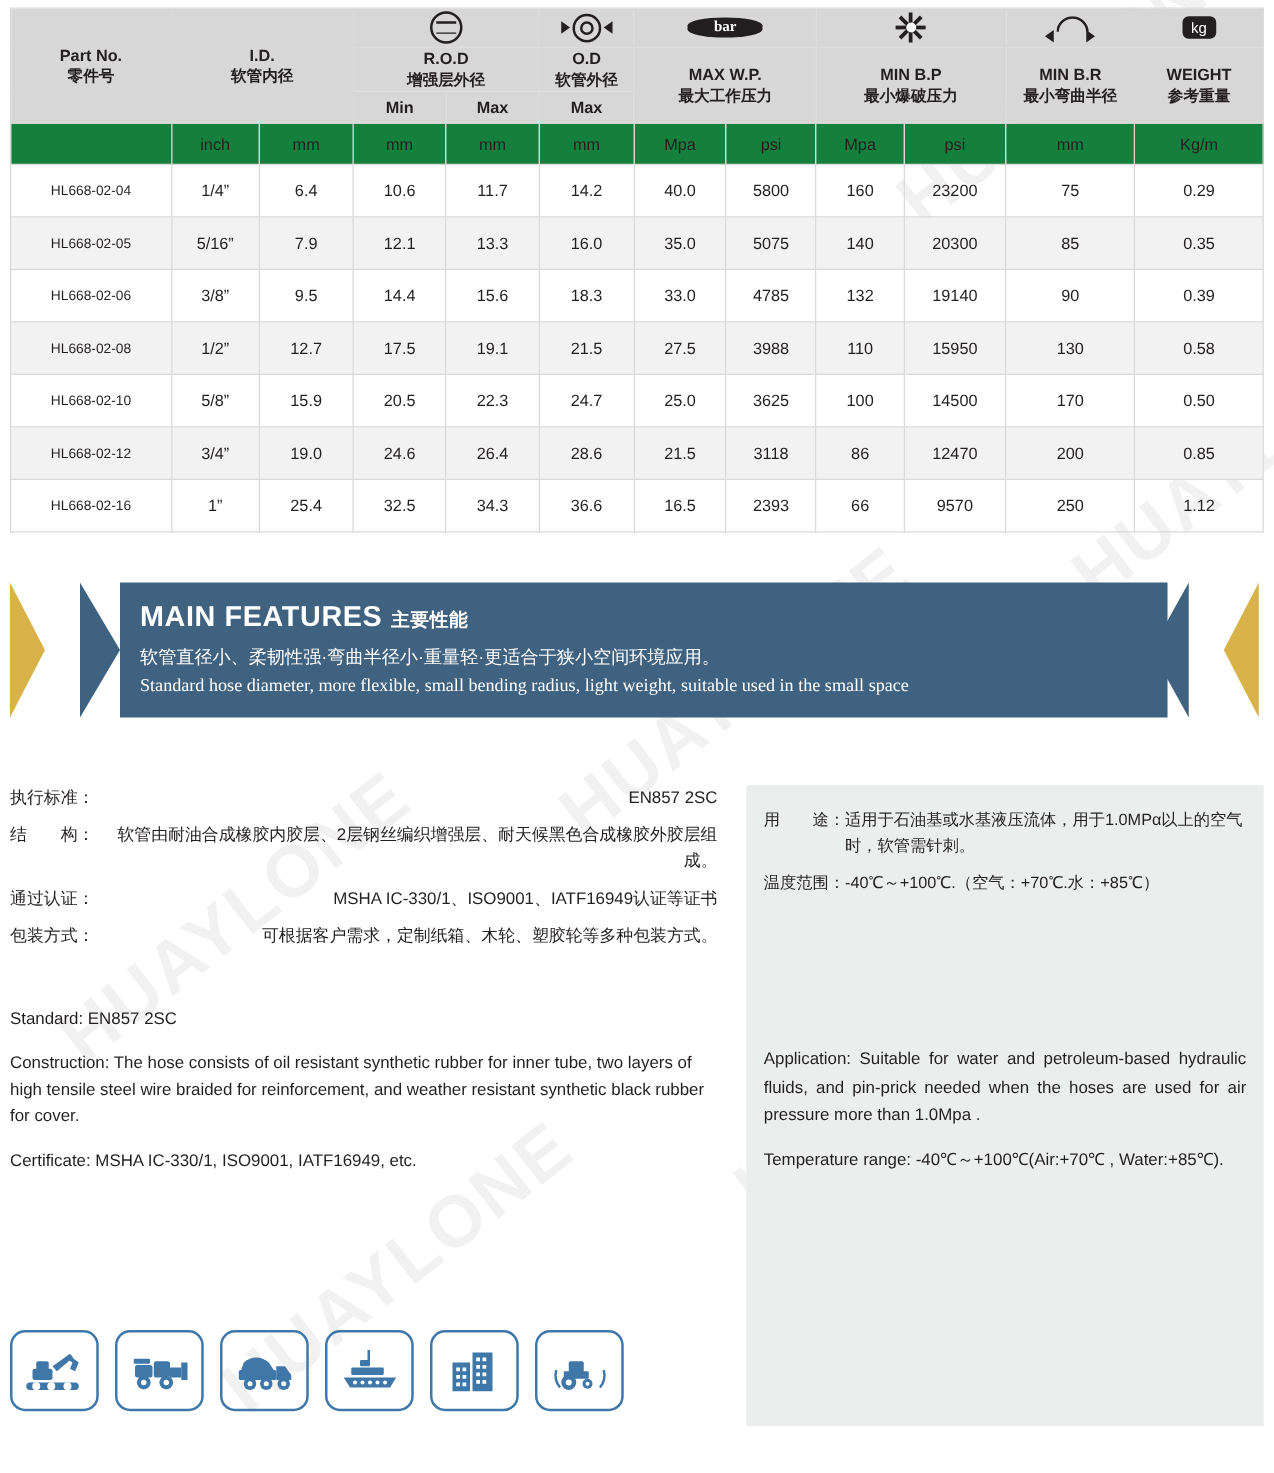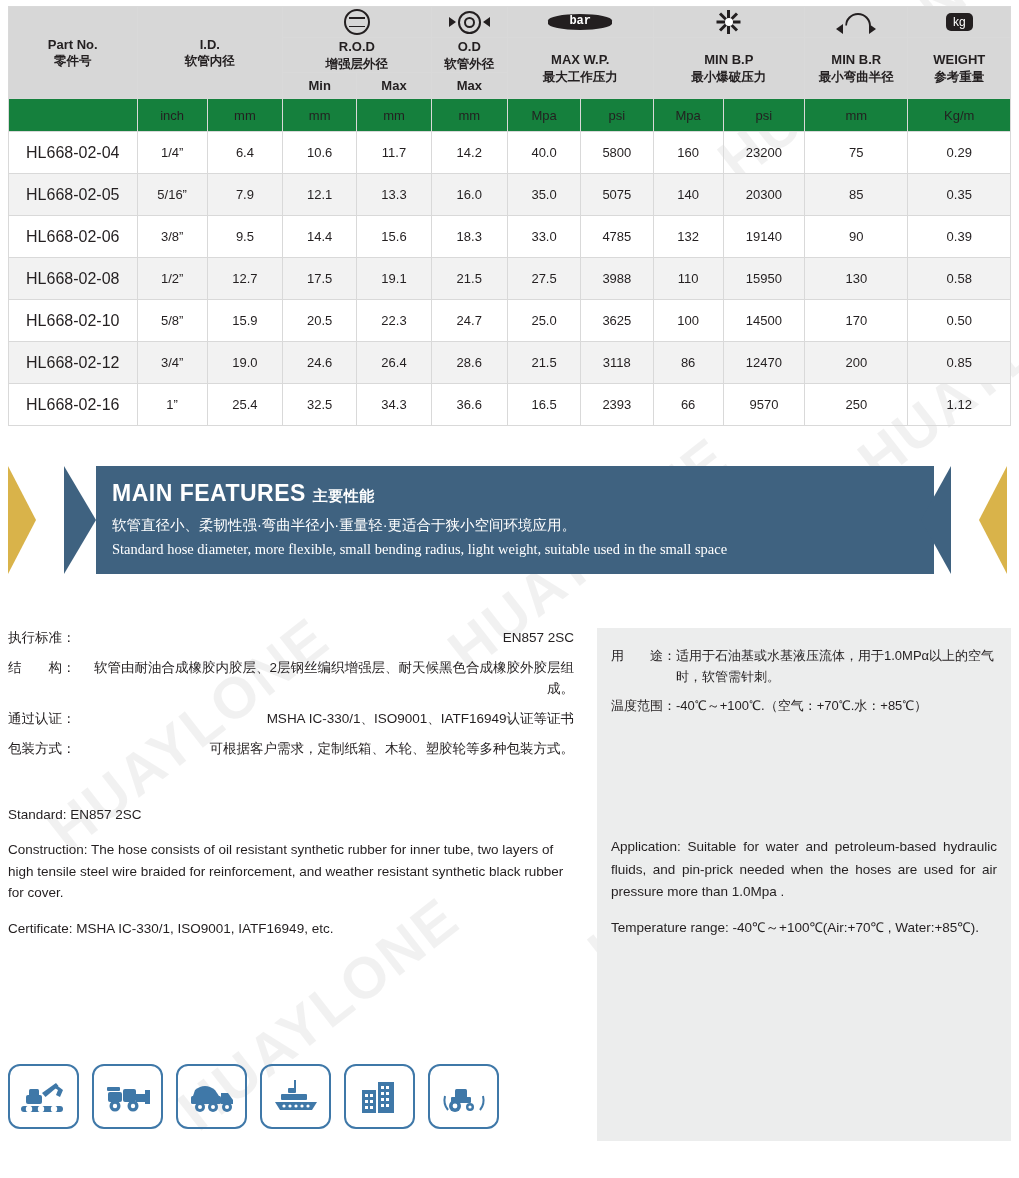--- a/index.html
+++ b/index.html
@@ -69,36 +69,36 @@
     border-bottom: none;
   }
   .sub-row td {
     height: 25px;
     background: #d7d7d7;
     font-weight: bold;
     font-size: 13px;
   }
   .body-row td { height: 41px; font-size: 13.5px; }
   .body-row.alt td { background: #f2f2f2; }
-  .body-row td.part { font-size: 16px; }
+  .body-row td.part { font-size: 11px; }
 
   .icon-box { display: flex; align-items: center; justify-content: center; height: 30px; }
 
   
   .ic-rod { width: 22px; height: 22px; border: 2.5px solid #231f20; border-radius: 50%; position: relative; }
   .ic-rod:before { content: ""; position: absolute; left: 3px; right: 3px; top: 6px; height: 1.5px; background: #231f20; }
   .ic-rod:after { content: ""; position: absolute; left: 3px; right: 3px; bottom: 6px; height: 1.5px; background: #231f20; }
 
   .ic-od { display: flex; align-items: center; gap: 2px; }
   .ic-od .ring { width: 19px; height: 19px; border: 2.5px solid #231f20; border-radius: 50%; position: relative; }
   .ic-od .ring:before { content: ""; position: absolute; width: 7px; height: 7px; border: 2px solid #231f20; border-radius: 50%; left: 4px; top: 4px; }
   .tri-l { width: 0; height: 0; border-top: 5px solid transparent; border-bottom: 5px solid transparent; border-right: 7px solid #231f20; }
   .tri-r { width: 0; height: 0; border-top: 5px solid transparent; border-bottom: 5px solid transparent; border-left: 7px solid #231f20; }
 
-  .ic-bar { background: #231f20; color: #fff; border-radius: 50%/40%; font-size: 12px; font-weight: bold; font-family: Liberation Mono, monospace; padding: 1px 21px 2px; line-height: 1.1; }
+  .ic-bar { background: #231f20; color: #fff; border-radius: 50%/40%; font-size: 12px; font-weight: bold; font-family: Liberation Serif, serif; padding: 1px 21px 2px; line-height: 1.1; }
   .ic-kg { background: #231f20; color: #fff; border-radius: 5px; font-size: 12px; font-weight: normal; padding: 3px 7px; line-height: 1; }
 
   .ic-burst { width: 24px; height: 24px; position: relative; }
   .ic-burst .sp { position: absolute; left: 10.5px; top: 0; width: 3px; height: 24px; background: #231f20; transform-origin: 50% 50%; }
   .ic-burst .ctr { position: absolute; left: 8px; top: 8px; width: 8px; height: 8px; background: #fff; border-radius: 50%; }
 
   .ic-br { width: 40px; height: 22px; position: relative; }
   .ic-br .arc { position: absolute; left: 9px; top: 2px; width: 22px; height: 22px; border: 2.5px solid #231f20; border-radius: 50%; clip-path: inset(0 0 52% 0); }
   .ic-br .tl { position: absolute; left: 0; top: 13px; width: 0; height: 0; border-top: 5px solid transparent; border-bottom: 5px solid transparent; border-right: 7px solid #231f20; }
   .ic-br .tr { position: absolute; right: 0; top: 13px; width: 0; height: 0; border-top: 5px solid transparent; border-bottom: 5px solid transparent; border-left: 7px solid #231f20; }

